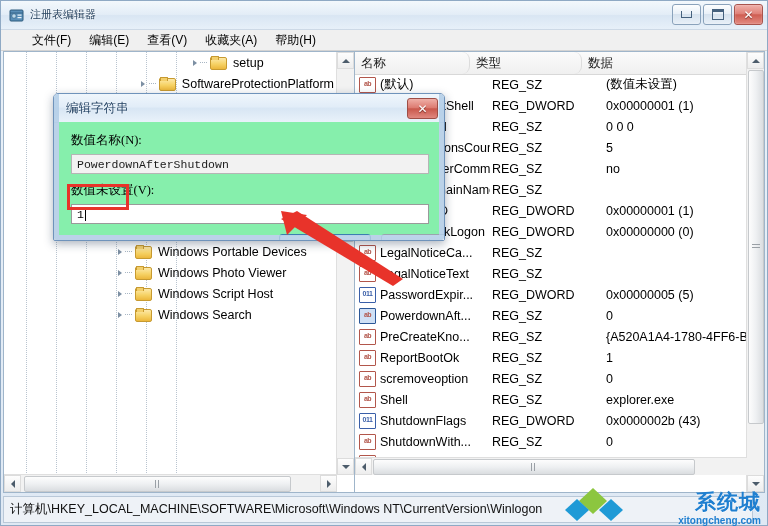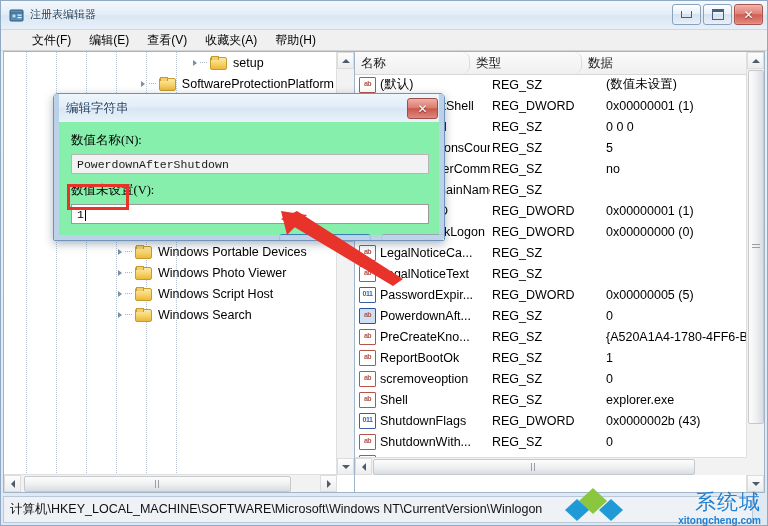--- a/index.html
+++ b/index.html
@@ -242,21 +242,21 @@
   .redbox{
     position:absolute;border:3px solid #e8332a;box-sizing:border-box;
   }
   .arrow-svg{position:absolute;pointer-events:none;}
   
   .watermark{
     position:absolute;right:4px;bottom:0px;width:200px;height:40px;pointer-events:none;
   }
   .wm-text{
     position:absolute;right:2px;bottom:9px;
-    font-size:21px;font-weight:normal;color:#1f7fd0;letter-spacing:1px;
+    font-size:21px;font-weight:bold;color:#1f7fd0;letter-spacing:1px;
     text-shadow:0 1px 0 rgba(255,255,255,.6);
     margin-left:32px;
   }
   .wm-sub{
     position:absolute;right:2px;bottom:-1px;font-size:10px;color:#1f7fd0;font-weight:bold;
   }
 </style>
 </head>
 <body>
 

